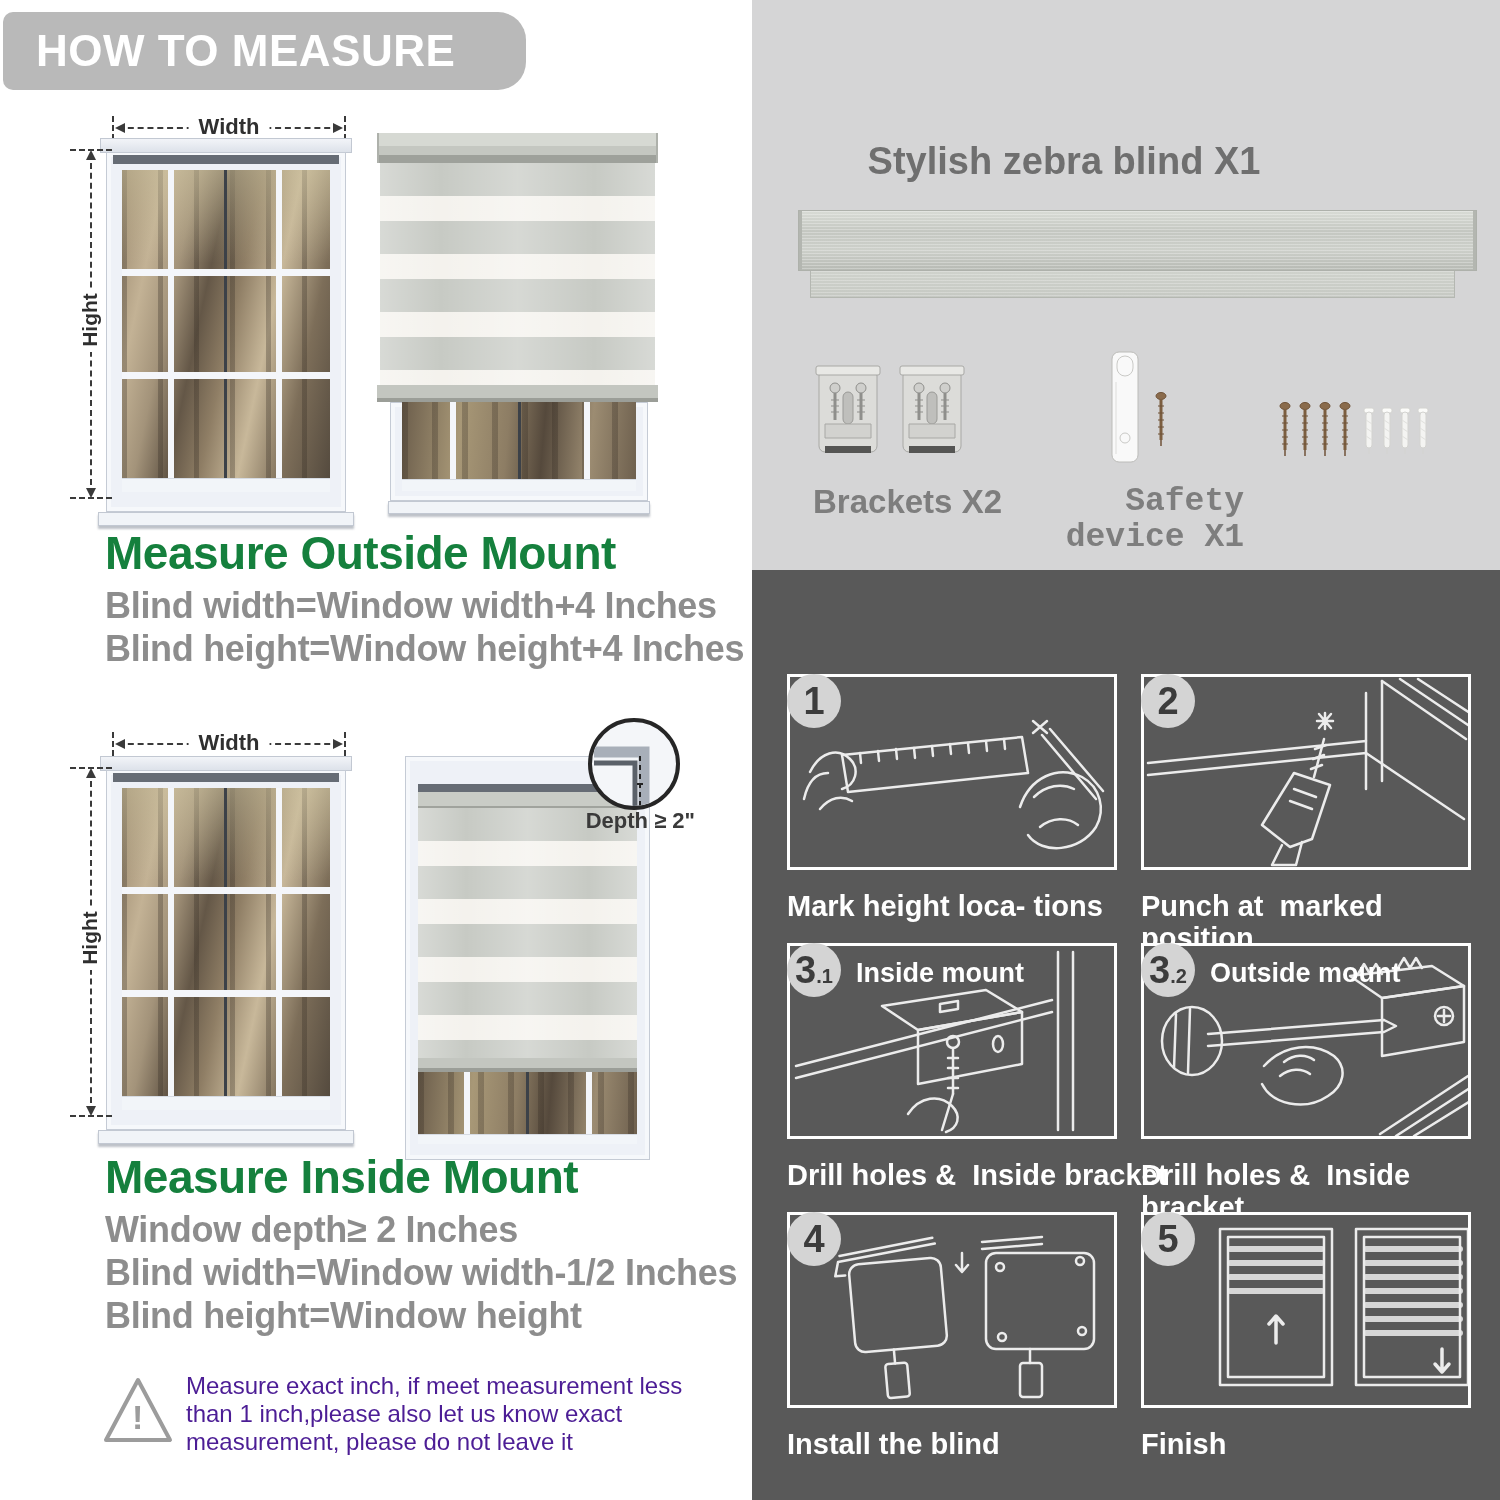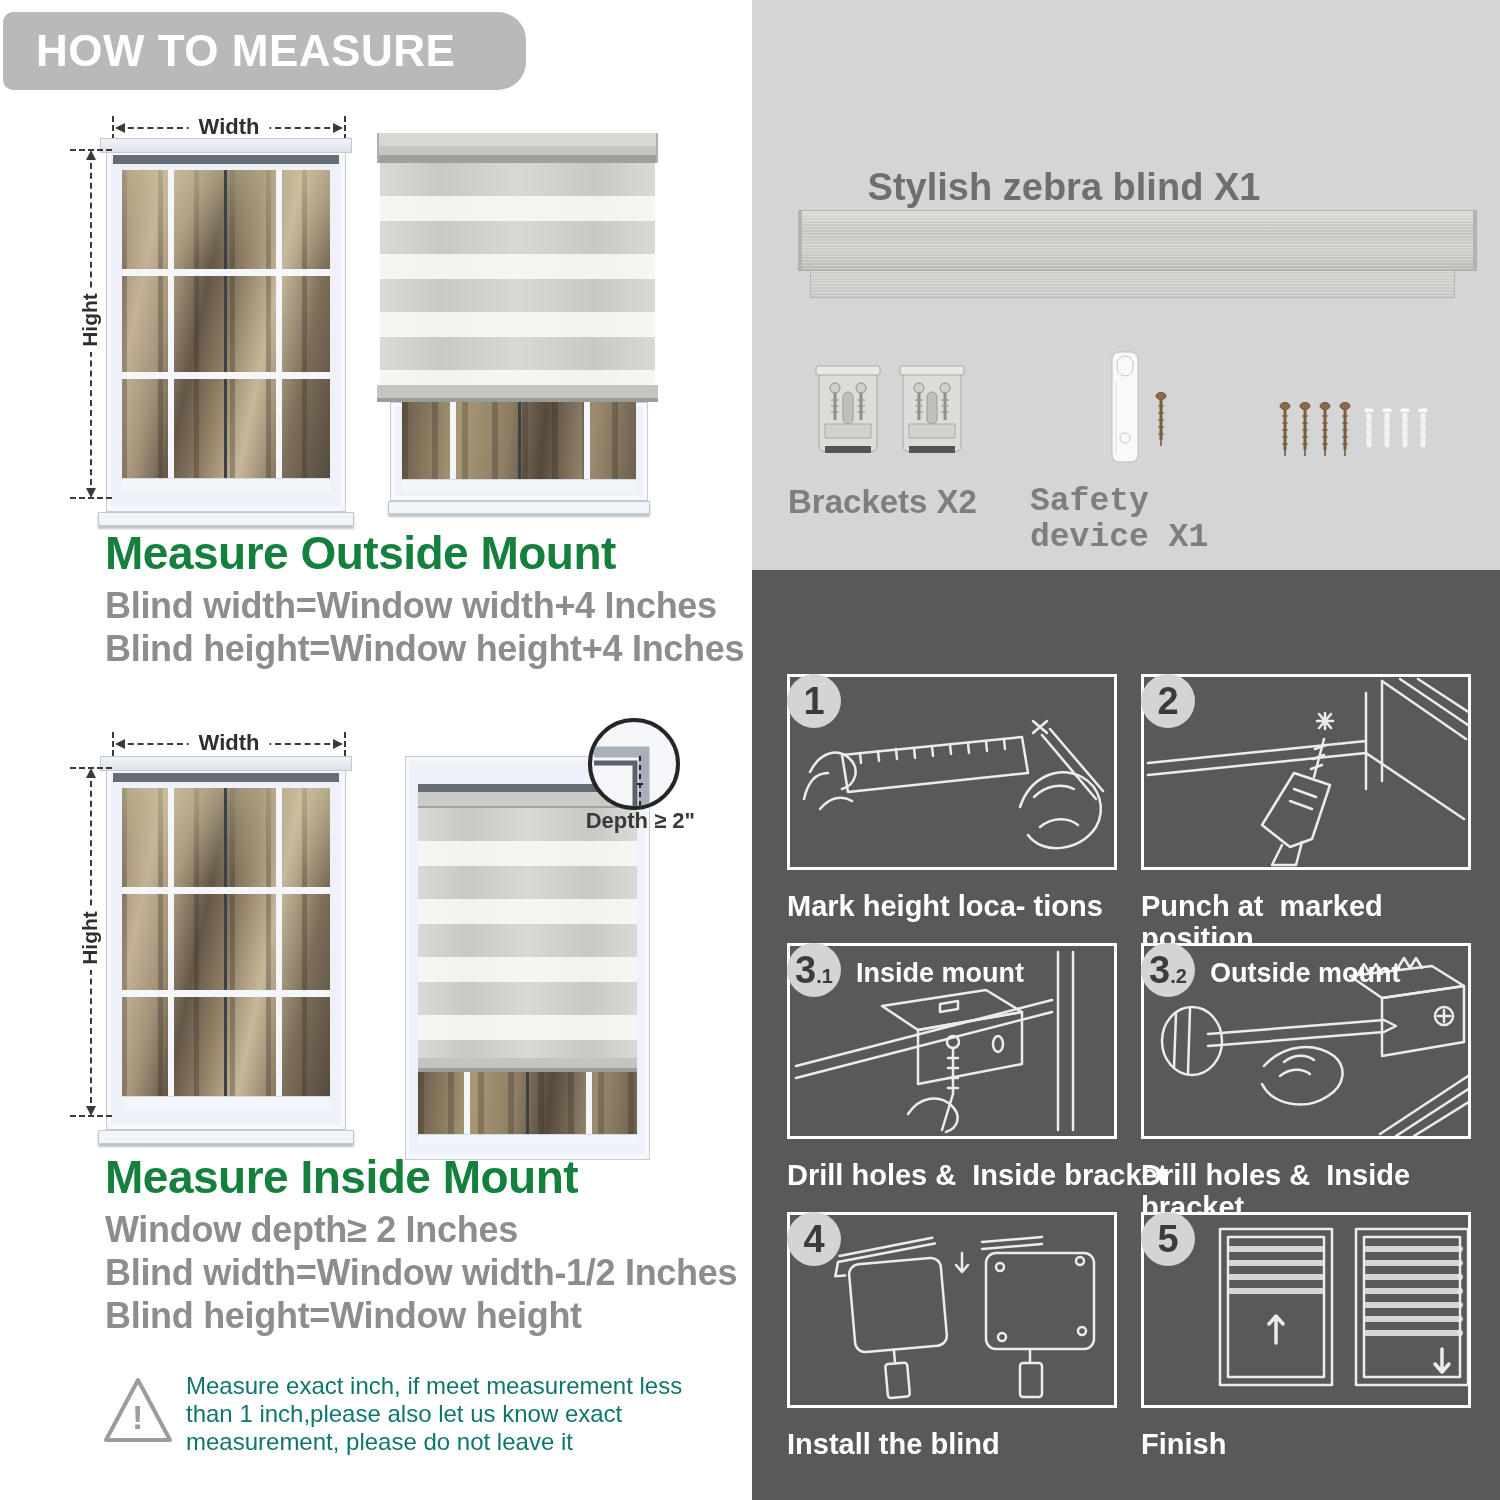--- a/index.html
+++ b/index.html
@@ -14,21 +14,21 @@
   .hdr-white-1{left:752px;top:10px;width:500px;height:78px;background:#fff;
     border-radius:0 24px 24px 0;color:#c8c8c8;font:700 44px/78px "Liberation Sans",sans-serif;
     padding-left:37px;letter-spacing:.5px;box-sizing:border-box;}
   .hdr-white-2{left:752px;top:582px;width:623px;height:74px;background:#fff;
     border-radius:0 28px 28px 0;color:#454545;font:700 46px/74px "Liberation Sans",sans-serif;
     padding-left:34px;letter-spacing:-.5px;box-sizing:border-box;}
 
   
   .h-measure{font:700 46px/50px "Liberation Sans",sans-serif;color:#15803d;letter-spacing:-.5px;}
   .formula{font:700 36px/40px "Liberation Sans",sans-serif;color:#8d8d8d;letter-spacing:-.3px;}
-  .note-line{font:400 24px/28px "Liberation Sans",sans-serif;color:#0f766e;}
+  .note-line{font:400 24px/28px "Liberation Sans",sans-serif;color:#4c1d95;}
 
   
   .warrow{width:234px;height:24px;}
   .warrow .wline{position:absolute;left:6px;right:6px;top:11px;border-top:2px dashed #3a3a3a;}
   .warrow .bar-l{position:absolute;left:0;top:0;height:24px;border-left:2px dashed #3a3a3a;}
   .warrow .bar-r{position:absolute;right:0;top:0;height:24px;border-left:2px dashed #3a3a3a;}
   .warrow .ah-l{position:absolute;left:3px;top:7px;width:0;height:0;
     border-top:5px solid transparent;border-bottom:5px solid transparent;border-right:10px solid #3a3a3a;}
   .warrow .ah-r{position:absolute;right:3px;top:7px;width:0;height:0;
     border-top:5px solid transparent;border-bottom:5px solid transparent;border-left:10px solid #3a3a3a;}
@@ -71,29 +71,29 @@
     repeating-linear-gradient(180deg,#c7cac4 0 33px,#f4f2ed 33px 58px);}
   .zrail{background:#c3c6c0;border-bottom:4px solid #9b9e98;box-sizing:border-box;}
 
   
   .warn-mark{font:700 34px/34px "Liberation Sans",sans-serif;color:#9c9c9c;}
 
   
   .sec-light{left:752px;top:0;width:748px;height:570px;background:#d5d5d6;}
   .sec-dark{left:752px;top:570px;width:748px;height:930px;background:#595959;}
   .product-title{left:752px;top:140px;width:624px;text-align:center;
-    font:700 38px/42px "Liberation Sans",sans-serif;color:#6f6f6f;margin-top:26px;}
+    font:700 38px/42px "Liberation Sans",sans-serif;color:#6f6f6f;}
   .rail-upper{left:798px;top:210px;width:679px;height:61px;border:1px solid #aeb1ab;box-sizing:border-box;
     background:repeating-linear-gradient(180deg, rgba(255,255,255,.28) 0 1px, rgba(0,0,0,0) 1px 3px),
       linear-gradient(180deg,#d8dbd5,#c4c7c1 35%,#cdd0ca 65%,#b7bab4);
     box-shadow:inset 3px 0 0 #b3b6b0, inset -3px 0 0 #b3b6b0;}
   .rail-lower{left:810px;top:271px;width:645px;height:27px;border:1px solid #b4b7b1;border-top:none;box-sizing:border-box;
     background:repeating-linear-gradient(180deg, rgba(255,255,255,.25) 0 1px, rgba(0,0,0,0) 1px 3px),
       linear-gradient(180deg,#cfd2cc,#c6c9c3);}
-  .item-lbl{font:700 33px/36px "Liberation Sans",sans-serif;color:#7e7e7e;text-align:left;}
+  .item-lbl{font:700 33px/36px "Liberation Sans",sans-serif;color:#7e7e7e;text-align:right;}
 
   
   .panel{width:330px;height:196px;border:3px solid #fff;box-sizing:border-box;background:#595959;}
   .badge{position:absolute;left:-3px;top:-3px;width:54px;height:54px;border-radius:50%;
     background:#d4d4d4;color:#3c3c3c;display:flex;align-items:center;justify-content:center;}
   .badge .num{font:700 38px/38px "Liberation Sans",sans-serif;}
   .badge .sub{font:700 20px/20px "Liberation Sans",sans-serif;margin-top:12px;}
   .ptitle{position:absolute;left:66px;top:12px;font:700 27px/30px "Liberation Sans",sans-serif;color:#fff;}
   .caption{font:700 29px/32px "Liberation Sans",sans-serif;color:#fff;white-space:pre-wrap;}
   .lineart{position:absolute;inset:0;width:100%;height:100%;}

